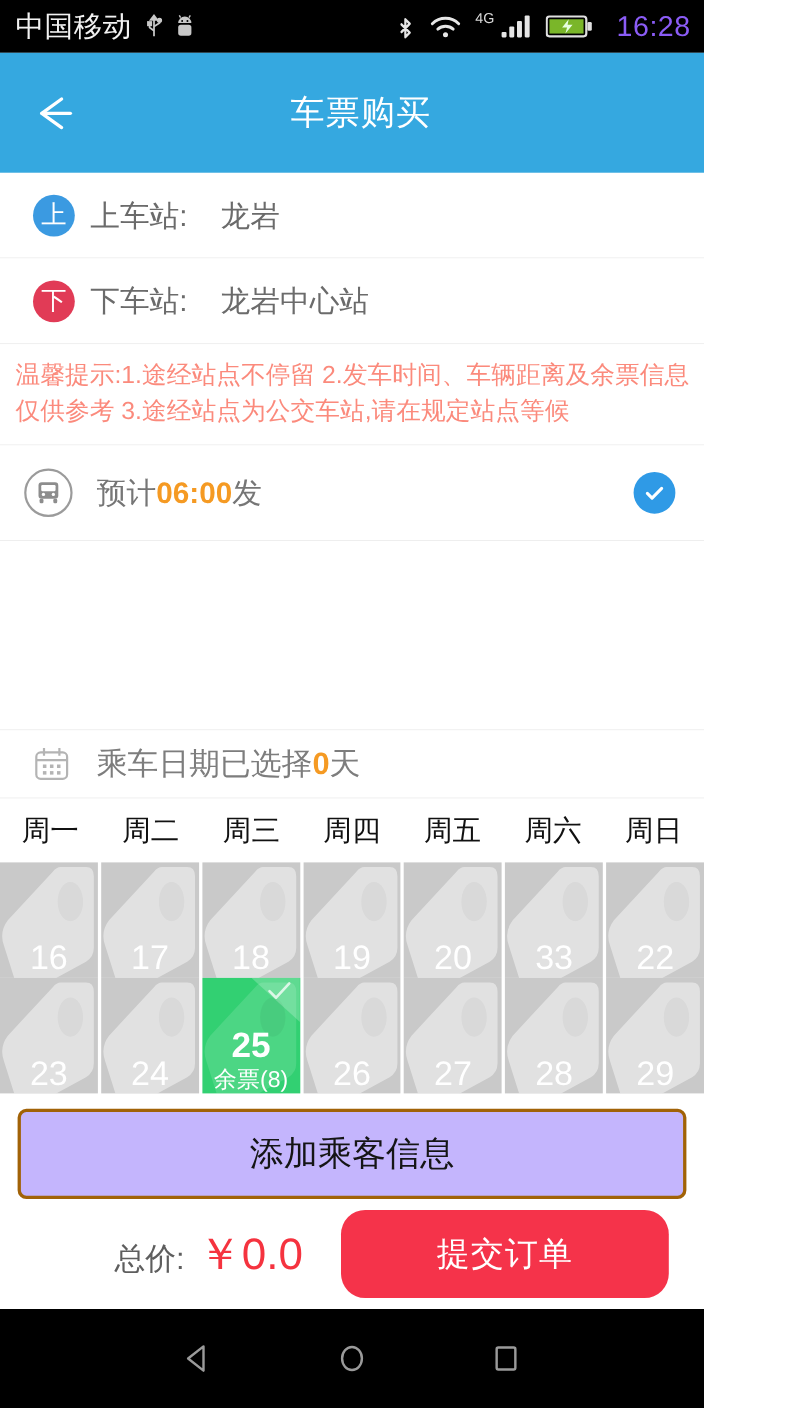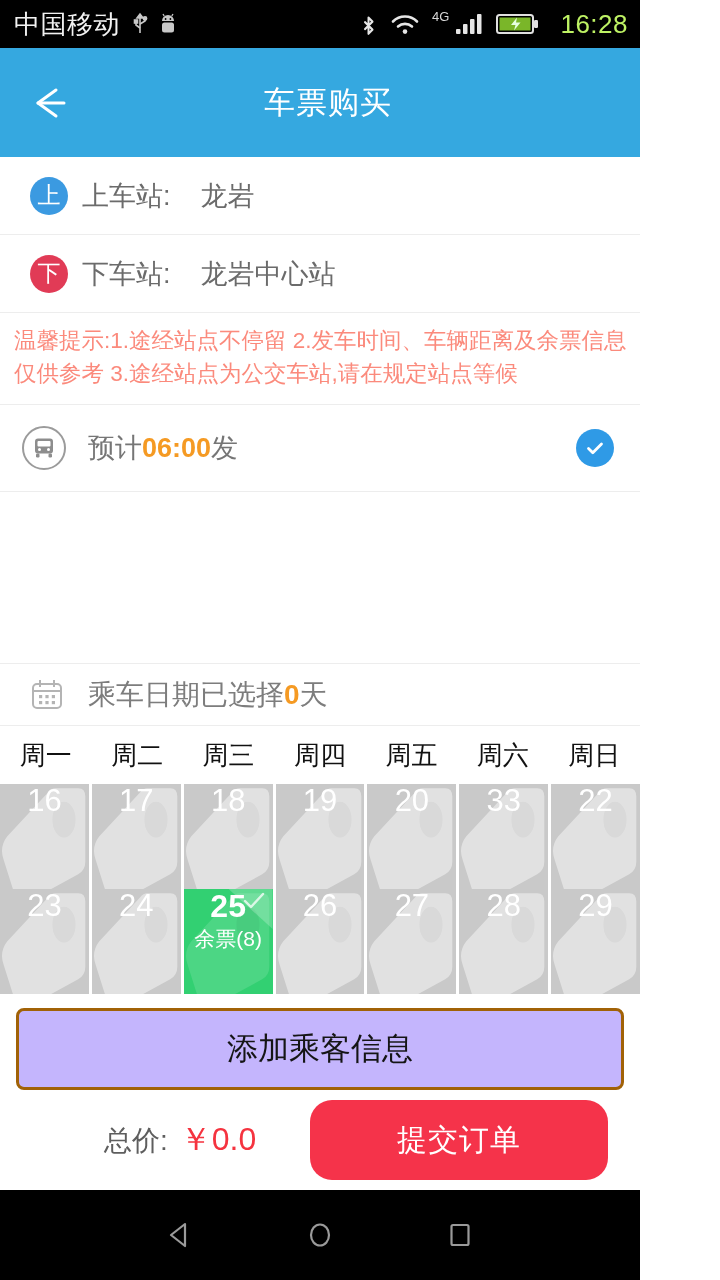--- a/index.html
+++ b/index.html
@@ -14,21 +14,21 @@
   
   .statusbar {
     height: 48px; background: #000; color: #fff;
     display: flex; align-items: center; padding: 0 12px 0 14px;
     flex: 0 0 48px;
   }
   .sb-carrier { font-size: 26px; letter-spacing: .5px; color: #f2f2f2; }
   .sb-left-icons { display: flex; align-items: center; gap: 11px; margin-left: 12px; }
   .sb-spacer { flex: 1; }
   .sb-right { display: flex; align-items: center; gap: 11px; }
-  .sb-time { font-size: 26px; color: #bef264; margin-left: 9px; letter-spacing: .5px; }
+  .sb-time { font-size: 26px; color: #8b5cf6; margin-left: 9px; letter-spacing: .5px; }
   .sb-4g { font-size: 13px; color: #d8d8d8; position: relative; top: -8px; margin-right: -5px; }
   svg { display: block; }
 
   
   .header {
     flex: 0 0 109px; background: #35a8e0; position: relative;
     display: flex; align-items: center;
   }
   .header-back { width: 100px; height: 100%; display: flex; align-items: center; justify-content: center; }
   .header-title {
@@ -87,21 +87,21 @@
 
   .weekdays {
     height: 58px; background: #fff; display: flex; align-items: center;
   }
   .weekday { flex: 1; text-align: center; font-size: 26px; color: #111; }
 
   .cal-grid { background: #ffffff; }
   .cal-row { display: flex; height: 105px; }
   .cal-cell {
     flex: 1; margin: 0 1.5px; position: relative; overflow: hidden;
-    background: #c9c9c9; display: flex; align-items: flex-start; justify-content: center;
+    background: #c9c9c9; display: flex; align-items: flex-end; justify-content: center;
   }
   .cal-cell:first-child { margin-left: 0; }
   .cal-cell:last-child { margin-right: 0; }
   .cal-cell.selected { background: #32d072; }
   .cal-cell .tagshape {
     position: absolute; inset: 0; width: 100%; height: 100%;
   }
   .cell-inner {
     position: relative; z-index: 2; text-align: center; color: #ffffff;
     line-height: 1.12;
@@ -117,21 +117,21 @@
     border: 3px solid #a16207; border-radius: 8px;
     display: flex; align-items: center; justify-content: center;
     font-size: 31px; color: #151515;
   }
   .bottom-bar {
     height: 100px; background: #fff; display: flex; align-items: center;
     padding: 0 32px 0 0; justify-content: center; gap: 0;
   }
   .total-wrap { display: flex; align-items: baseline; margin-right: auto; margin-left: 104px; }
   .total-label { font-size: 28px; color: #5e5e5e; }
-  .total-value { font-size: 32px; color: #f5333f; margin-left: 12px; }
+  .total-value { font-size: 40px; color: #f5333f; margin-left: 12px; }
   .submit-btn {
     width: 298px; height: 80px; background: #f5334a; border-radius: 22px;
     display: flex; align-items: center; justify-content: center;
     color: #fff; font-size: 30px; letter-spacing: 1px;
   }
 
   
   .navbar {
     flex: 0 0 90px; background: #000; display: flex;
     align-items: center; justify-content: space-around; padding: 0 110px;

